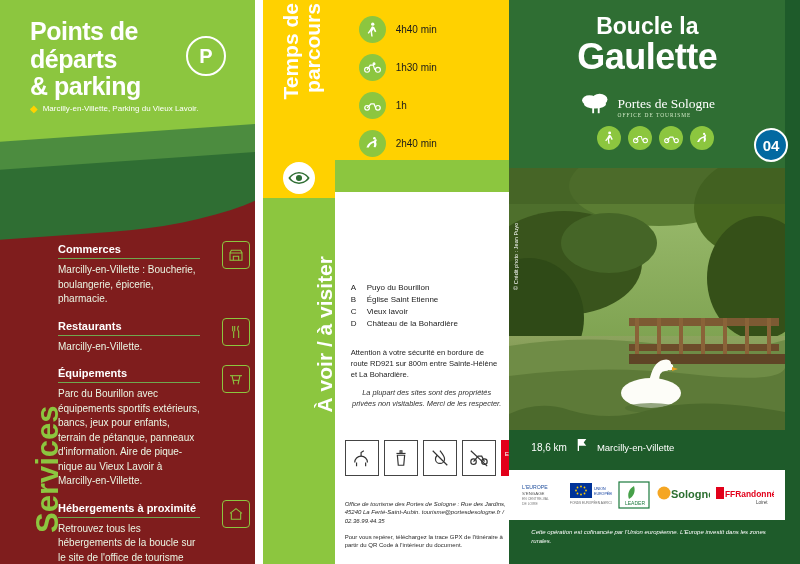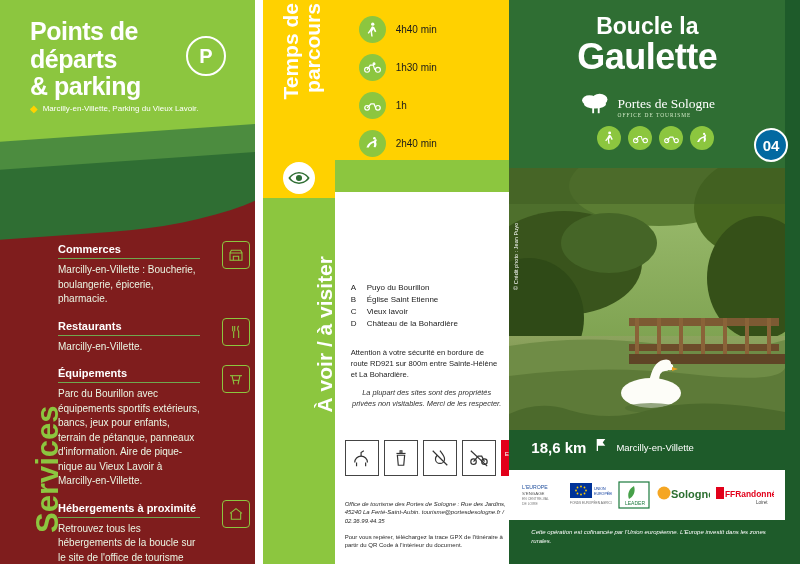--- a/index.html
+++ b/index.html
@@ -226,21 +226,21 @@
   }
   .credit {
     position: absolute; left: 4px; top: 290px;
     transform: rotate(-90deg); transform-origin: left top;
     color: #ffffff; font-size: 5.6px; width: 115px;
   }
   .p3-info {
     position: absolute; top: 430px; left: 0; width: 276px; height: 34px;
     color: #ffffff; display: flex; align-items: center; gap: 9px; padding-left: 22px;
   }
-  .p3-info .km { font-size: 15px; font-weight: bold; }
+  .p3-info .km { font-size: 10px; font-weight: normal; }
   .p3-info .loc { font-size: 9.5px; }
   .p3-logos {
     position: absolute; top: 470px; left: 0; width: 276px; height: 50px;
     background: #ffffff;
     display: flex; align-items: center; justify-content: space-around;
     padding: 0 8px;
   }
   .p3-eu {
     position: absolute; top: 528px; left: 22px; width: 236px;
     color: #ffffff; font-size: 6px; font-style: italic; line-height: 1.45;

